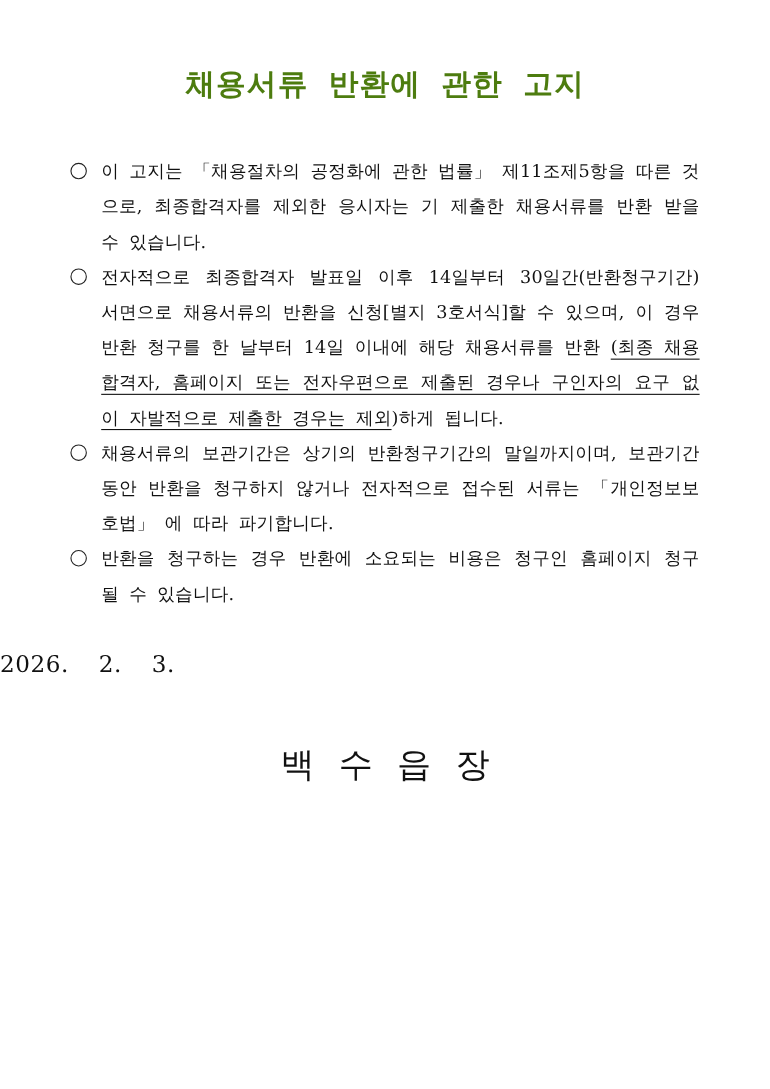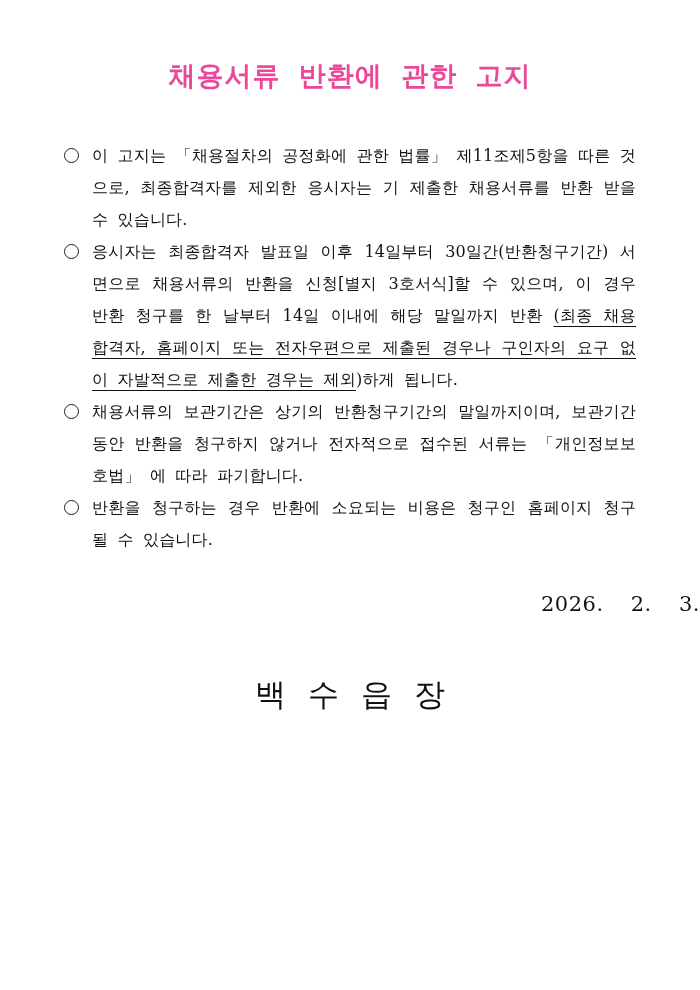--- a/index.html
+++ b/index.html
@@ -19,21 +19,21 @@
       position: absolute;
       top: 58px;
       left: 0;
       width: 700px;
       text-align: center;
       font-family: "DejaVu Sans", "Liberation Sans", sans-serif;
       font-weight: bold;
       font-size: 27px;
       letter-spacing: 1px;
       word-spacing: 8px;
-      color: #ec4899;
+      color: #4d7c0f;
     }
     .body-block {
       position: absolute;
       top: 140px;
       left: 64px;
       width: 572px;
     }
     .item {
       position: relative;
       padding-left: 28px;
@@ -61,21 +61,21 @@
     .item .seg-underline {
       text-decoration: underline;
       text-decoration-thickness: 1.3px;
       text-underline-offset: 5px;
     }
     .date {
       position: absolute;
       top: 592px;
       left: 0;
       width: 700px;
-      text-align: right;
+      text-align: left;
       font-size: 21px;
       word-spacing: 20px;
       letter-spacing: 0.5px;
     }
     .signer {
       position: absolute;
       top: 674px;
       left: 0;
       width: 700px;
       text-align: center;
@@ -92,21 +92,21 @@
 
 <div class="body-block">
 
   <div class="item">
     <span class="bullet"></span>
     <span>이 고지는 「채용절차의 공정화에 관한 법률」 제11조제5항을 따른 것으로, 최종합격자를 제외한 응시자는 기 제출한 채용서류를 반환 받을 수 있습니다.</span>
   </div>
 
   <div class="item">
     <span class="bullet"></span>
-    <span>응시자는 </span><span class="seg-bold">최종합격자 발표일 이후 14일부터 30일간(반환청구기간) 서면으로 채용서류의 반환을 신청[별지 3호서식]</span><span>할 수 있으며, 이 경우 반환 청구를 한 날부터 14일 이내에 해당 말일까지 반환 </span><span class="seg-underline">(최종 채용 합격자, 홈페이지 또는 전자우편으로 제출된 경우나 구인자의 요구 없이 자발적으로 제출한 경우는 제외</span><span>)하게 됩니다.</span>
+    <span>전자적으로 </span><span class="seg-bold">최종합격자 발표일 이후 14일부터 30일간(반환청구기간) 서면으로 채용서류의 반환을 신청[별지 3호서식]</span><span>할 수 있으며, 이 경우 반환 청구를 한 날부터 14일 이내에 해당 채용서류를 반환 </span><span class="seg-underline">(최종 채용 합격자, 홈페이지 또는 전자우편으로 제출된 경우나 구인자의 요구 없이 자발적으로 제출한 경우는 제외</span><span>)하게 됩니다.</span>
   </div>
 
   <div class="item">
     <span class="bullet"></span>
     <span>채용서류의 </span><span class="seg-bold">보관기간은 상기의 반환청구기간의 말일까지</span><span>이며, 보관기간동안 </span><span class="seg-bold">반환을 청구하지 않거나 전자적으로 접수된 서류는 「개인정보보호법」 에 따라 파기</span><span>합니다.</span>
   </div>
 
   <div class="item">
     <span class="bullet"></span>
     <span>반환을 청구하는 경우 반환에 소요되는 비용은 청구인 홈페이지 청구될 수 있습니다.</span>

